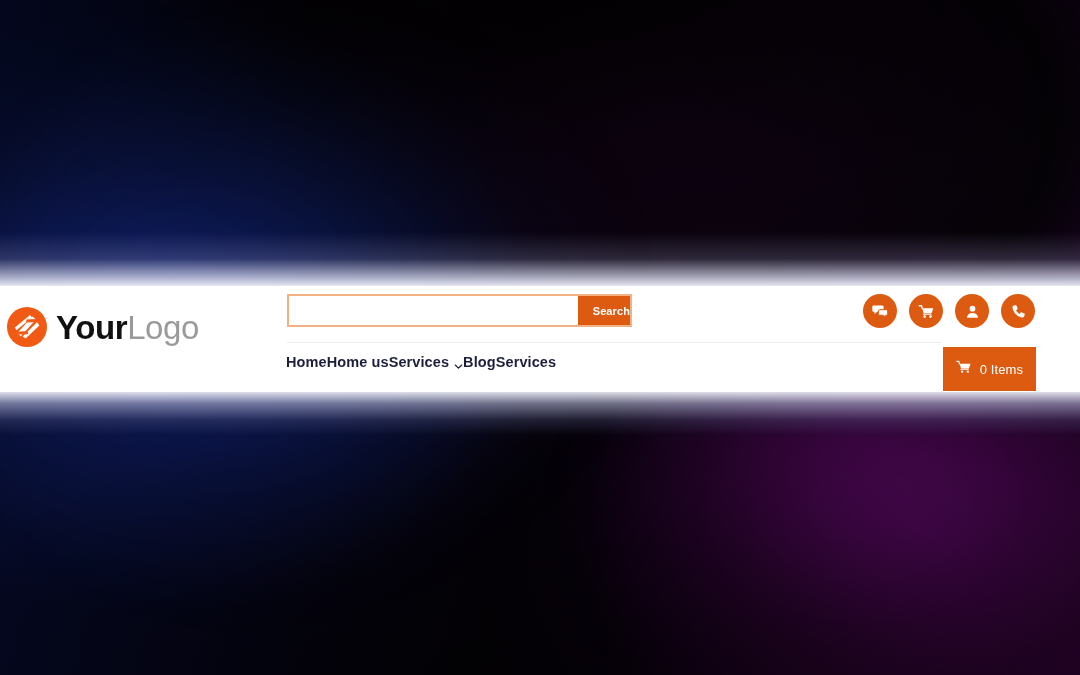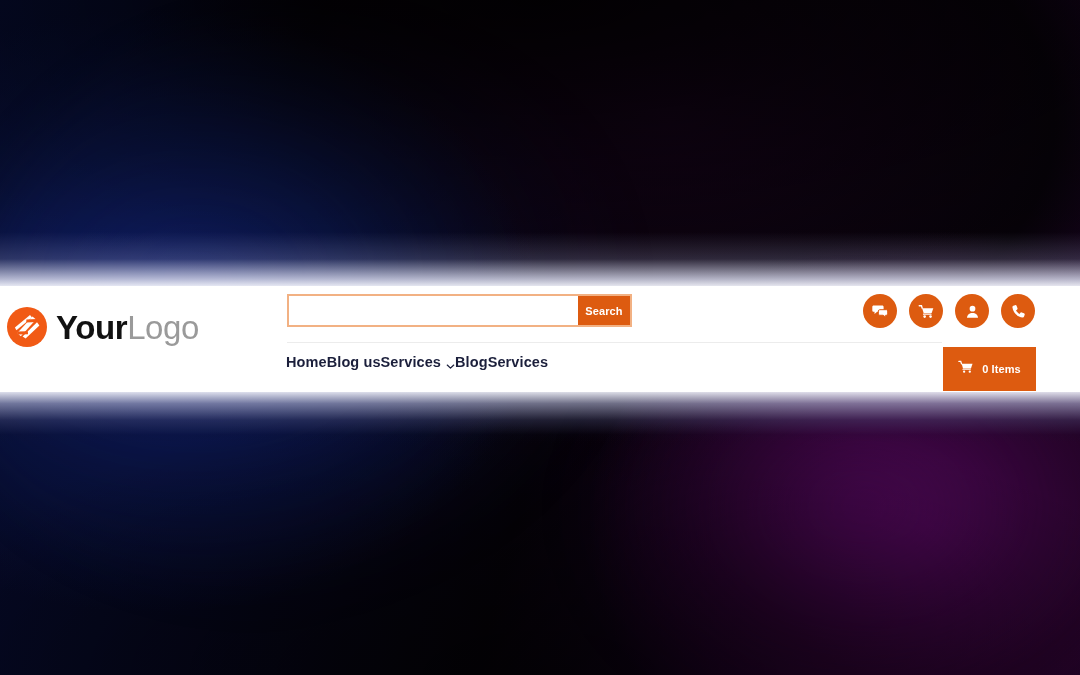--- a/index.html
+++ b/index.html
@@ -143,20 +143,21 @@
   .search-btn {
     flex: 0 0 52px;
     border: 0;
     background: #dd5b10;
     color: #ffffff;
     font-size: 11px;
     font-weight: 700;
     font-family: "Liberation Sans", sans-serif;
     cursor: pointer;
     letter-spacing: 0.1px;
+    text-align: right;
   }
 
   
   .row-divider {
     position: absolute;
     left: 287px;
     top: 56px;
     width: 655px;
     height: 1px;
     background: #ececec;
@@ -221,22 +222,22 @@
     background: #dd5b10;
     display: flex;
     align-items: center;
     justify-content: center;
     gap: 8px;
     cursor: pointer;
     z-index: 7;
   }
   .cart-btn .cart-label {
     color: #ffffff;
-    font-size: 11px;
-    font-weight: 700;
+    font-size: 13px;
+    font-weight: 400;
     letter-spacing: 0.1px;
   }
 </style>
 </head>
 <body>
 
 <div id="page">
 
   <div class="bg-base"></div>
   <div class="bg-swirl"></div>
@@ -272,21 +273,21 @@
       <button class="search-btn" type="submit">Search</button>
     </form>
 
     <div class="row-divider"></div>
 
     <nav class="nav">
       <span class="nav-item">
         <span>Home</span>
       </span>
       <span class="nav-item">
-        <span>Blog us</span>
+        <span>Home us</span>
       </span>
       <span class="nav-item">
         <span>Services</span>
         <span class="chev">
           <svg viewBox="0 0 10 10" width="9" height="9" aria-hidden="true">
             <path d="M1.4 3.4 L5 6.8 L8.6 3.4" fill="none" stroke="#1b1f3b" stroke-width="1.4" stroke-linecap="round" stroke-linejoin="round"></path>
           </svg>
         </span>
       </span>
       <span class="nav-item">

